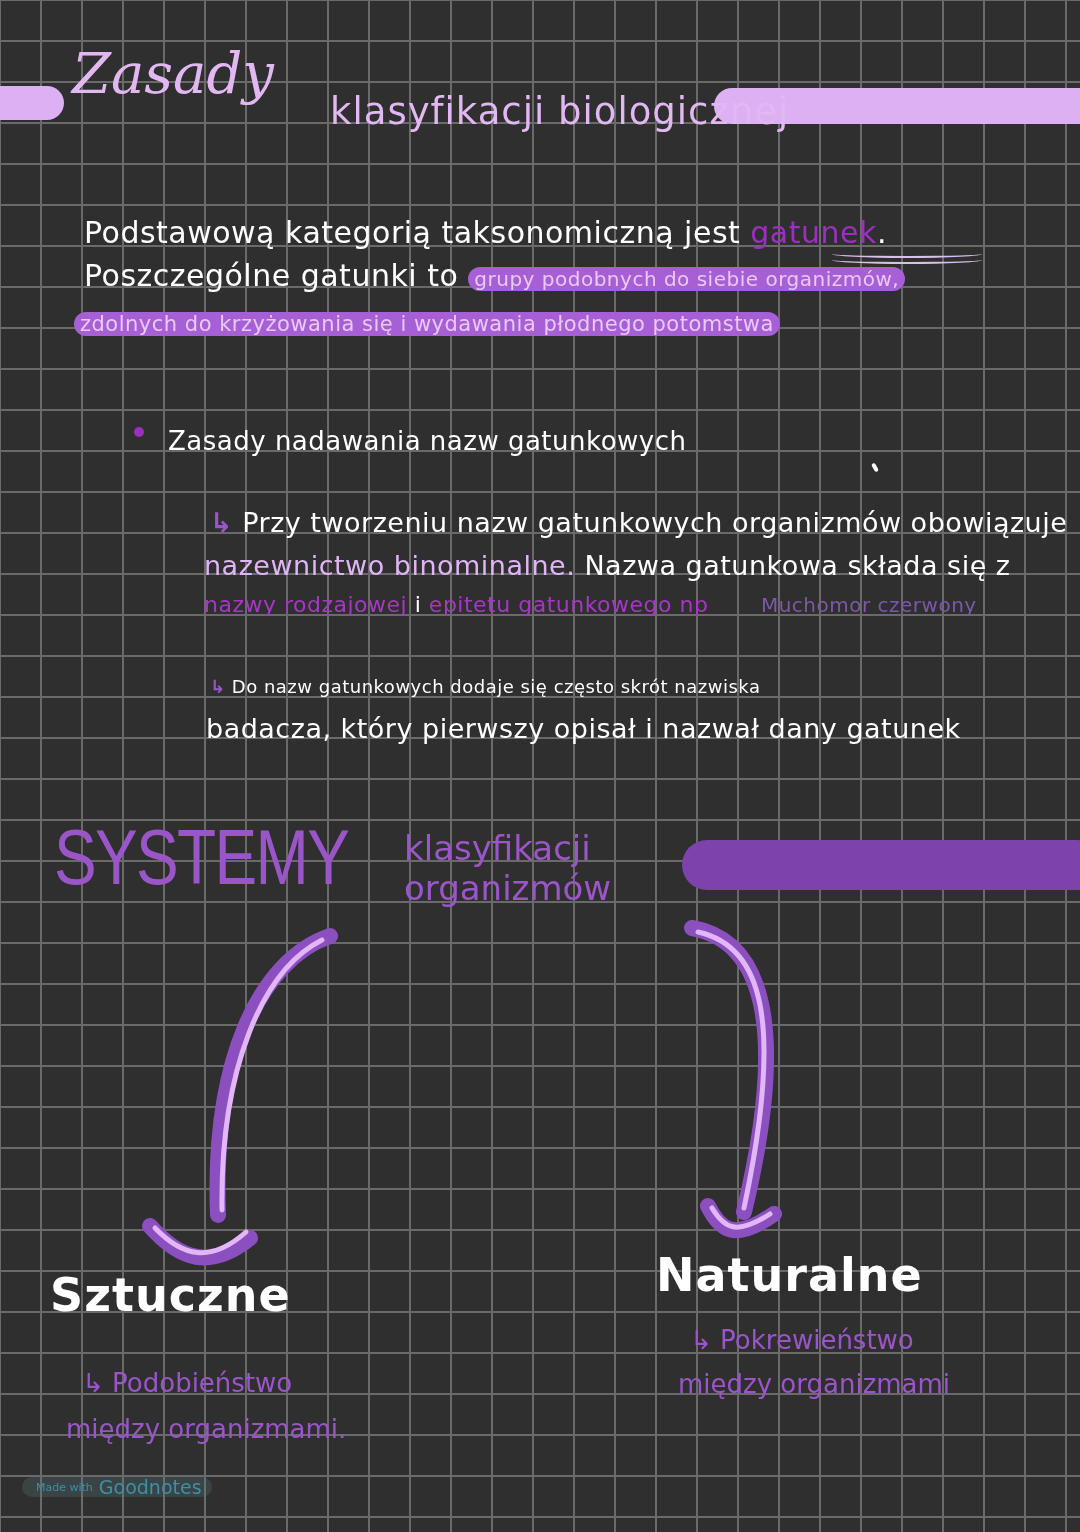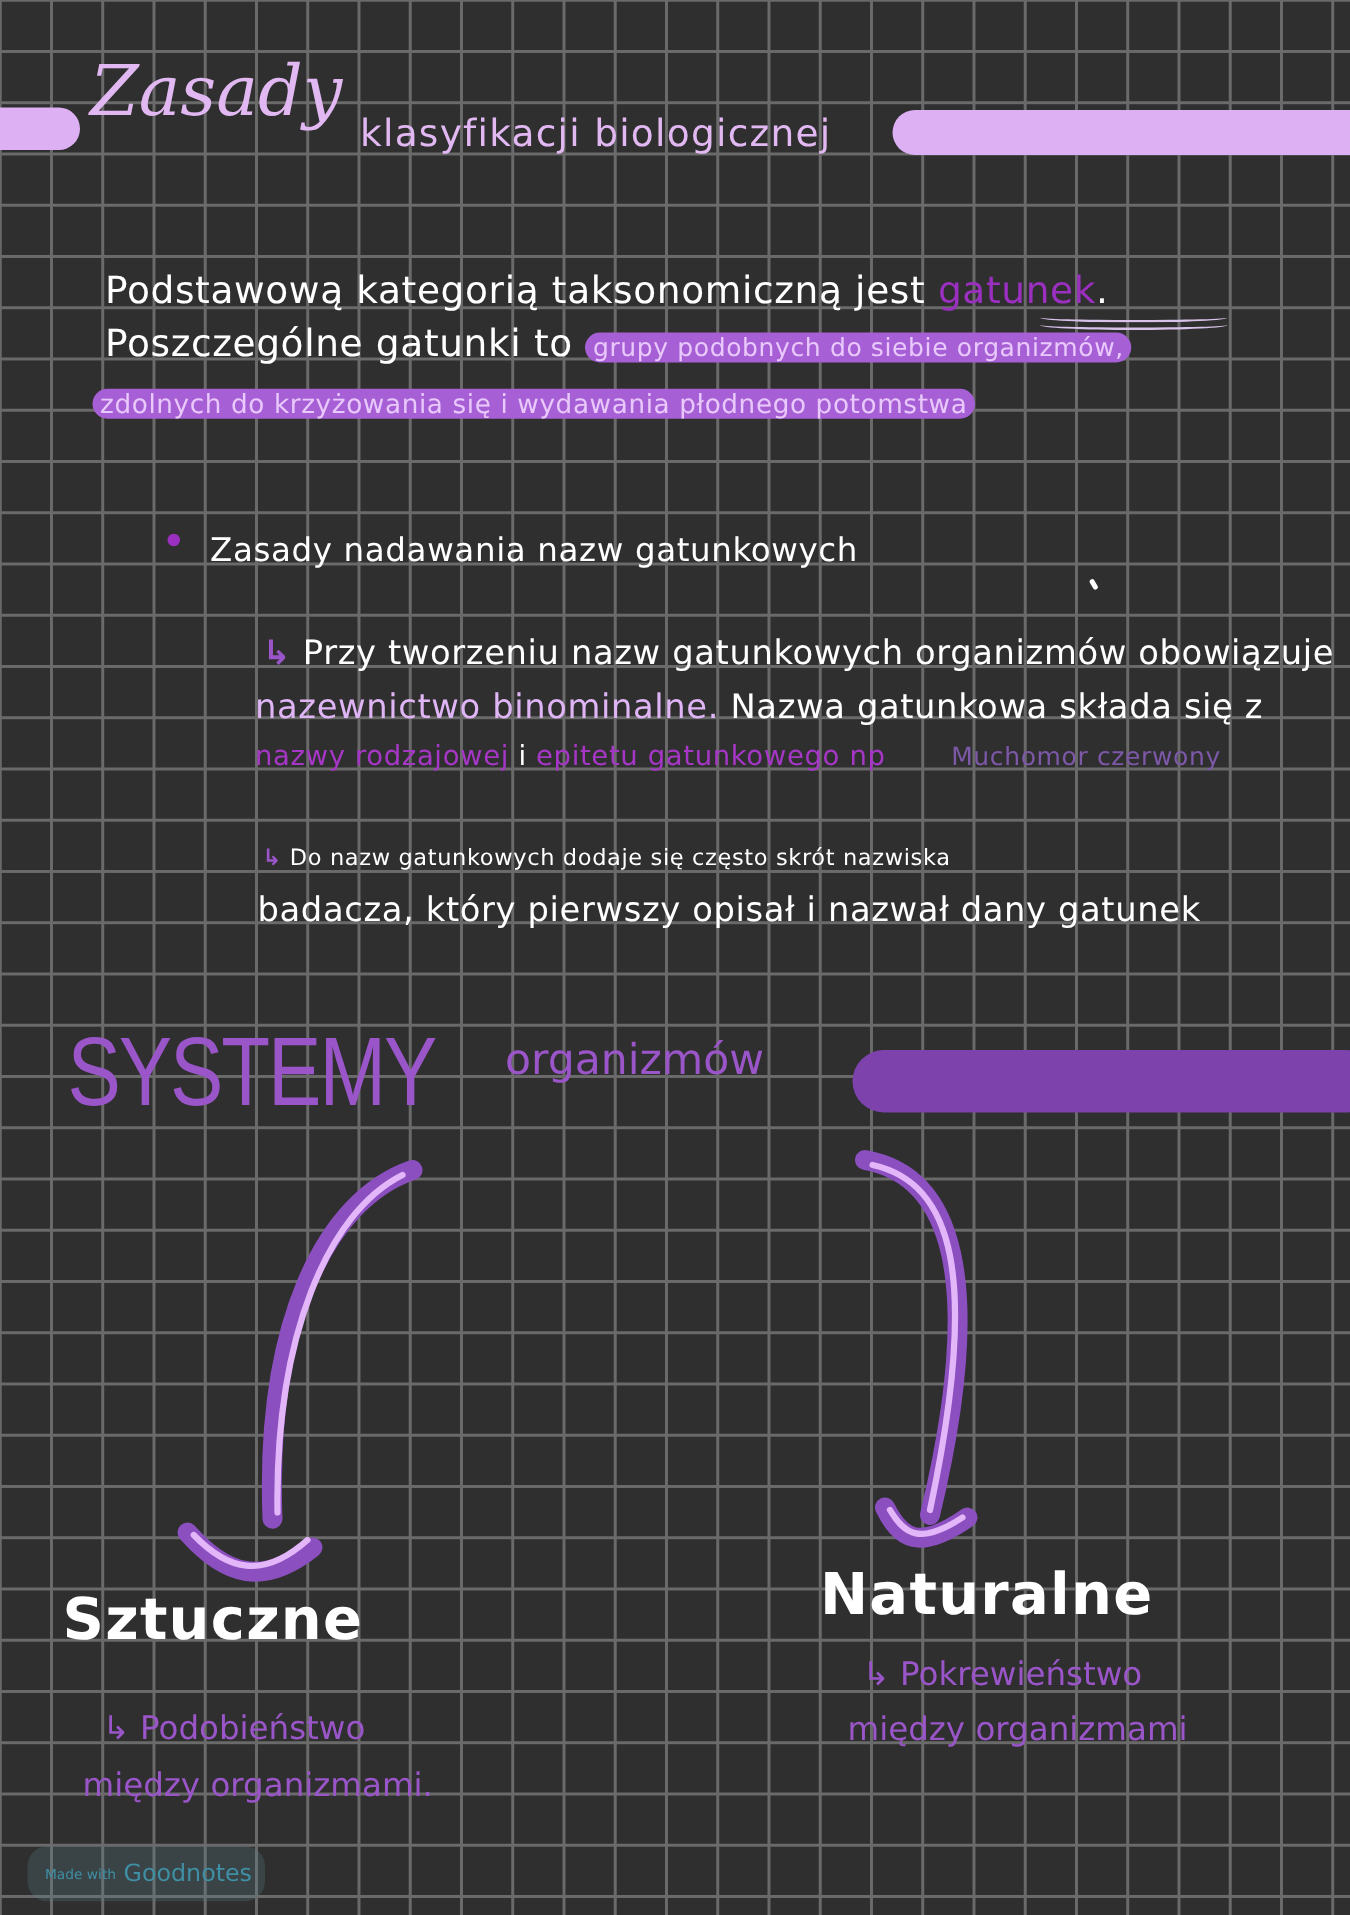--- a/index.html
+++ b/index.html
@@ -15,35 +15,35 @@
       color: #ffffff;
     }
     .abs { position: absolute; }
     .bar {
       position: absolute; border-radius: 22px;
     }
     .title-script {
       font-family: "DejaVu Serif", serif; font-style: italic;
       color: #e2b8f2; font-size: 56px; line-height: 1;
     }
-    .title-sub { color: #e2b8f2; font-size: 30px; letter-spacing: 1px; }
+    .title-sub { color: #e2b8f2; font-size: 37px; letter-spacing: 1px; padding-left: 42px; }
     .para { font-size: 30px; line-height: 42px; letter-spacing: 0.5px; white-space: nowrap; }
     .hl-light {
       background: #a75fd6; color: #e9c8fb; border-radius: 16px; padding: 0 6px;
       font-size: 20px;
     }
     .hl-purple { color: #9a2fc0; }
     .lav { color: #e0b5f6; }
     .magenta { color: #a637c6; }
     .faint { color: #7d58a8; font-size: 20px; margin-left: 45px; }
     .violet { color: #9a55c9; }
     .big-white { font-size: 46px; font-weight: bold; color: #ffffff; letter-spacing: 1px; }
     .arrow-mark { color: #9a55c9; font-weight: bold; }
     .goodnotes {
-      position: absolute; left: 22px; top: 1477px; width: 190px; height: 44px;
+      position: absolute; left: 22px; top: 1477px; width: 190px; height: 20px;
       border-radius: 16px; background: rgba(90,130,140,0.25);
       display: flex; align-items: center; gap: 6px; padding-left: 14px; box-sizing: border-box;
       color: #3f8fa5;
     }
     .goodnotes .small { font-size: 11px; }
     .goodnotes .brand { font-size: 19px; }
     .wavy {
       position: absolute; height: 6px;
       border-bottom: 2px solid #d9c2ea;
       border-radius: 50%;
@@ -95,20 +95,21 @@
 </div>
 
 <div class="abs para" style="left:210px; top:666px; font-size:18px;">
   <span class="arrow-mark">↳</span>
   <span>Do nazw gatunkowych dodaje się często skrót nazwiska</span>
 </div>
 <div class="abs para" style="left:206px; top:708px; font-size:27px;">badacza, który pierwszy opisał i nazwał dany gatunek</div>
 
 <div class="abs" style="left:54px; top:812px; font-size:78px; color:#9a55c9; letter-spacing:-2px; transform:scaleX(0.82); transform-origin:left top; font-family:'Liberation Sans', sans-serif;">SYSTEMY</div>
 <div class="abs" style="left:404px; top:828px; color:#9a55c9; font-size:34px; line-height:40px;">
+  <div>klasyfikacji</div>
   <div>organizmów</div>
 </div>
 <div class="bar" style="left:682px; top:840px; width:420px; height:50px; background:#7d42ac; border-radius:26px;"></div>
 
 <svg class="abs" style="left:0; top:0;" width="1080" height="1532">
 
   <path d="M330 936 C 260 960, 212 1060, 218 1215" stroke="#8b4fc0" stroke-width="16" fill="none" stroke-linecap="round"></path>
   <path d="M322 940 C 262 970, 220 1070, 222 1210" stroke="#e3b6fa" stroke-width="5" fill="none" stroke-linecap="round"></path>
   <path d="M150 1226 C 180 1260, 210 1270, 250 1238" stroke="#8b4fc0" stroke-width="16" fill="none" stroke-linecap="round"></path>
   <path d="M155 1228 C 182 1256, 210 1264, 246 1232" stroke="#e3b6fa" stroke-width="5" fill="none" stroke-linecap="round"></path>

